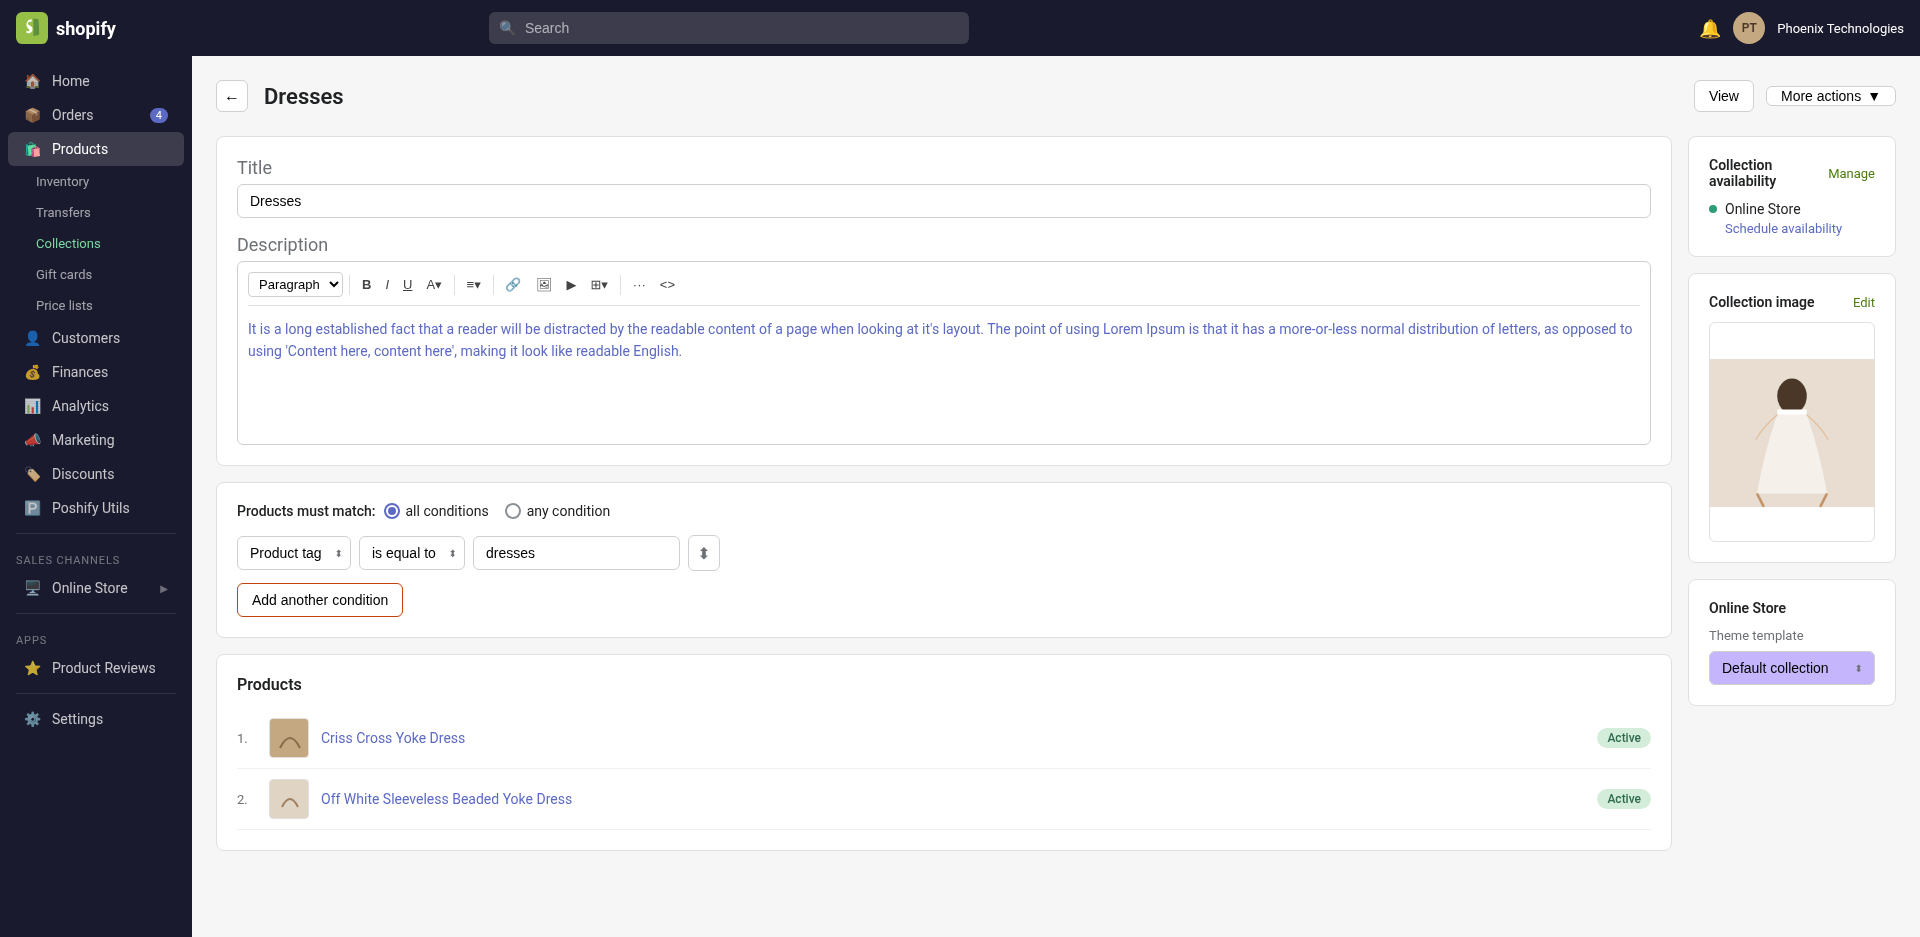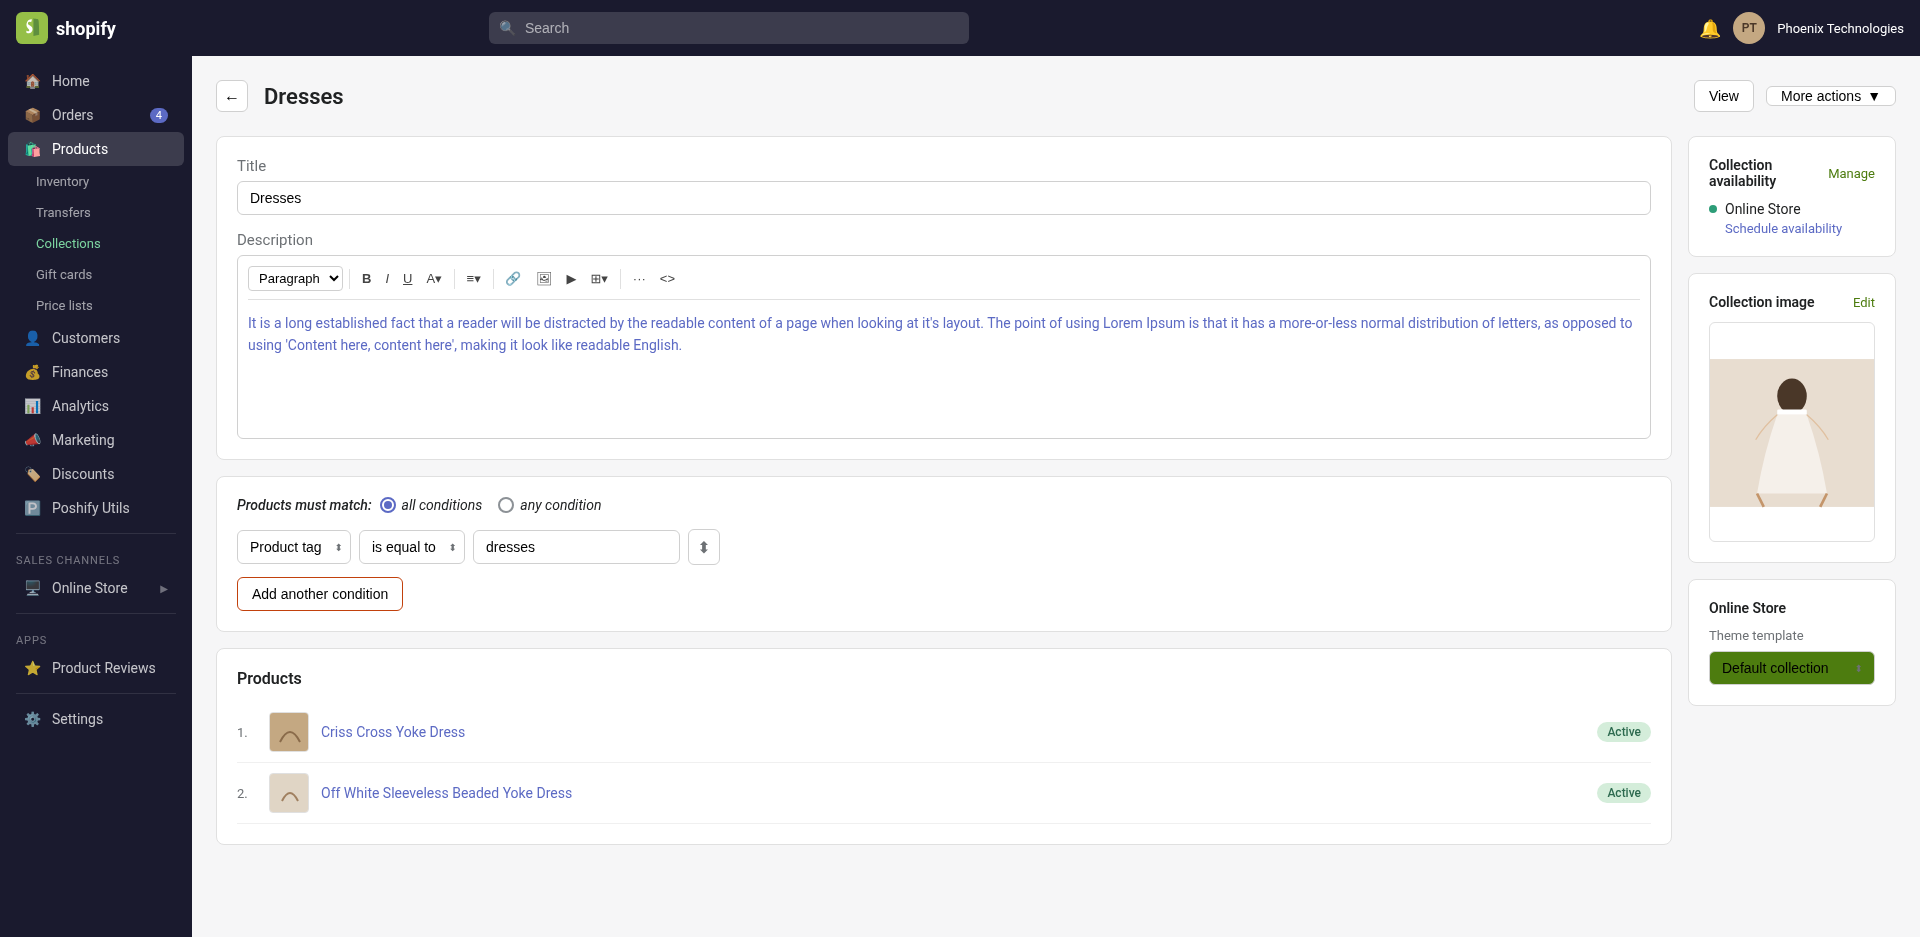--- a/index.html
+++ b/index.html
@@ -40,33 +40,33 @@
     .page-title { font-size: 22px; font-weight: 600; }
     .page-actions { margin-left: auto; display: flex; align-items: center; gap: 12px; }
     .btn-view { background: white; border: 1px solid #d0d0d0; padding: 7px 14px; border-radius: 6px; cursor: pointer; font-size: 14px; }
     .btn-more { background: white; border: 1px solid #d0d0d0; padding: 1px 14px; border-radius: 6px; cursor: pointer; font-size: 14px; display: flex; align-items: center; gap: 6px; }
 
     .content-area { display: flex; gap: 16px; }
     .main-column { flex: 1; display: flex; flex-direction: column; gap: 16px; }
     .side-column { width: 208px; flex-shrink: 0; display: flex; flex-direction: column; gap: 16px; }
 
     .card { background: white; border-radius: 8px; border: 1px solid #e0e0e0; padding: 20px; }
-    .card-label { font-size: 15px; color: #6d7175; margin-bottom: 6px; }
+    .card-label { font-size: 18px; color: #6d7175; margin-bottom: 6px; }
     .card-input { width: 100%; border: 1px solid #d0d0d0; border-radius: 6px; padding: 8px 12px; font-size: 14px; outline: none; }
 
     
     .rte-toolbar { display: flex; align-items: center; gap: 2px; border-bottom: 1px solid #e0e0e0; padding-bottom: 8px; margin-bottom: 8px; flex-wrap: wrap; }
     .rte-btn { border: none; background: none; cursor: pointer; padding: 4px 6px; border-radius: 4px; font-size: 13px; color: #444; display: flex; align-items: center; gap: 2px; }
     .rte-select { border: 1px solid #d0d0d0; border-radius: 4px; padding: 3px 6px; font-size: 13px; background: white; cursor: pointer; }
     .rte-divider { width: 1px; height: 20px; background: #e0e0e0; margin: 0 4px; }
     .rte-content { min-height: 120px; font-size: 14px; color: #5c6ac4; line-height: 1.6; padding: 4px 0; }
 
     
     .conditions-label { font-size: 16px; font-weight: 600; margin-bottom: 16px; }
-    .match-row { display: flex; align-items: center; gap: 8px; margin-bottom: 16px; font-size: 14px; font-style: italic; }
+    .match-row { display: flex; align-items: center; gap: 8px; margin-bottom: 16px; font-size: 14px; }
     .match-label { font-weight: 500; }
     .radio-group { display: flex; align-items: center; gap: 16px; }
     .radio-item { display: flex; align-items: center; gap: 6px; cursor: pointer; }
     .radio-circle { width: 16px; height: 16px; border-radius: 50%; border: 2px solid #5c6ac4; display: flex; align-items: center; justify-content: center; }
     .radio-circle.checked::after { content: ''; width: 8px; height: 8px; border-radius: 50%; background: #5c6ac4; }
     .radio-circle.unchecked { border-color: #8c9196; }
     .condition-row { display: flex; align-items: center; gap: 8px; margin-bottom: 12px; }
     .condition-select { border: 1px solid #d0d0d0; border-radius: 6px; padding: 8px 12px; font-size: 14px; background: white; cursor: pointer; appearance: none; -webkit-appearance: none; padding-right: 28px; }
     .select-wrapper { position: relative; display: inline-block; }
     .select-wrapper::after { content: '⬍'; position: absolute; right: 8px; top: 50%; transform: translateY(-50%); font-size: 10px; color: #6d7175; pointer-events: none; }
@@ -91,21 +91,21 @@
 
     
     .card-header { display: flex; align-items: center; justify-content: space-between; margin-bottom: 12px; }
     .card-title { font-size: 14px; font-weight: 600; }
     .card-action { color: #4d7c0f; font-size: 13px; cursor: pointer; }
     .availability-row { display: flex; align-items: center; gap: 8px; font-size: 14px; }
     .green-dot { width: 8px; height: 8px; border-radius: 50%; background: #2d9d78; flex-shrink: 0; }
     .availability-link { color: #5c6ac4; font-size: 13px; cursor: pointer; display: block; margin-top: 4px; margin-left: 16px; }
     .collection-image-placeholder { width: 100%; height: 220px; border-radius: 6px; overflow: hidden; border: 1px solid #e0e0e0; }
     .theme-select-wrapper { position: relative; }
-    .theme-select { width: 100%; border: 1px solid #d0d0d0; border-radius: 6px; padding: 8px 12px; font-size: 14px; background: #4d7c0f; cursor: pointer; appearance: none; -webkit-appearance: none; }
+    .theme-select { width: 100%; border: 1px solid #d0d0d0; border-radius: 6px; padding: 8px 12px; font-size: 14px; background: #c4b5fd; cursor: pointer; appearance: none; -webkit-appearance: none; }
     .theme-select-wrapper::after { content: '⬍'; position: absolute; right: 12px; top: 50%; transform: translateY(-50%); font-size: 10px; color: #6d7175; pointer-events: none; }
     .online-store-label { font-size: 13px; color: #6d7175; margin-bottom: 8px; }
   </style>
 </head>
 <body>
 
 <div class="topbar">
   <div class="topbar-logo">
     <svg class="logo-icon" viewBox="0 0 40 40" fill="none">
       <rect width="40" height="40" rx="8" fill="#95BF47"></rect>

